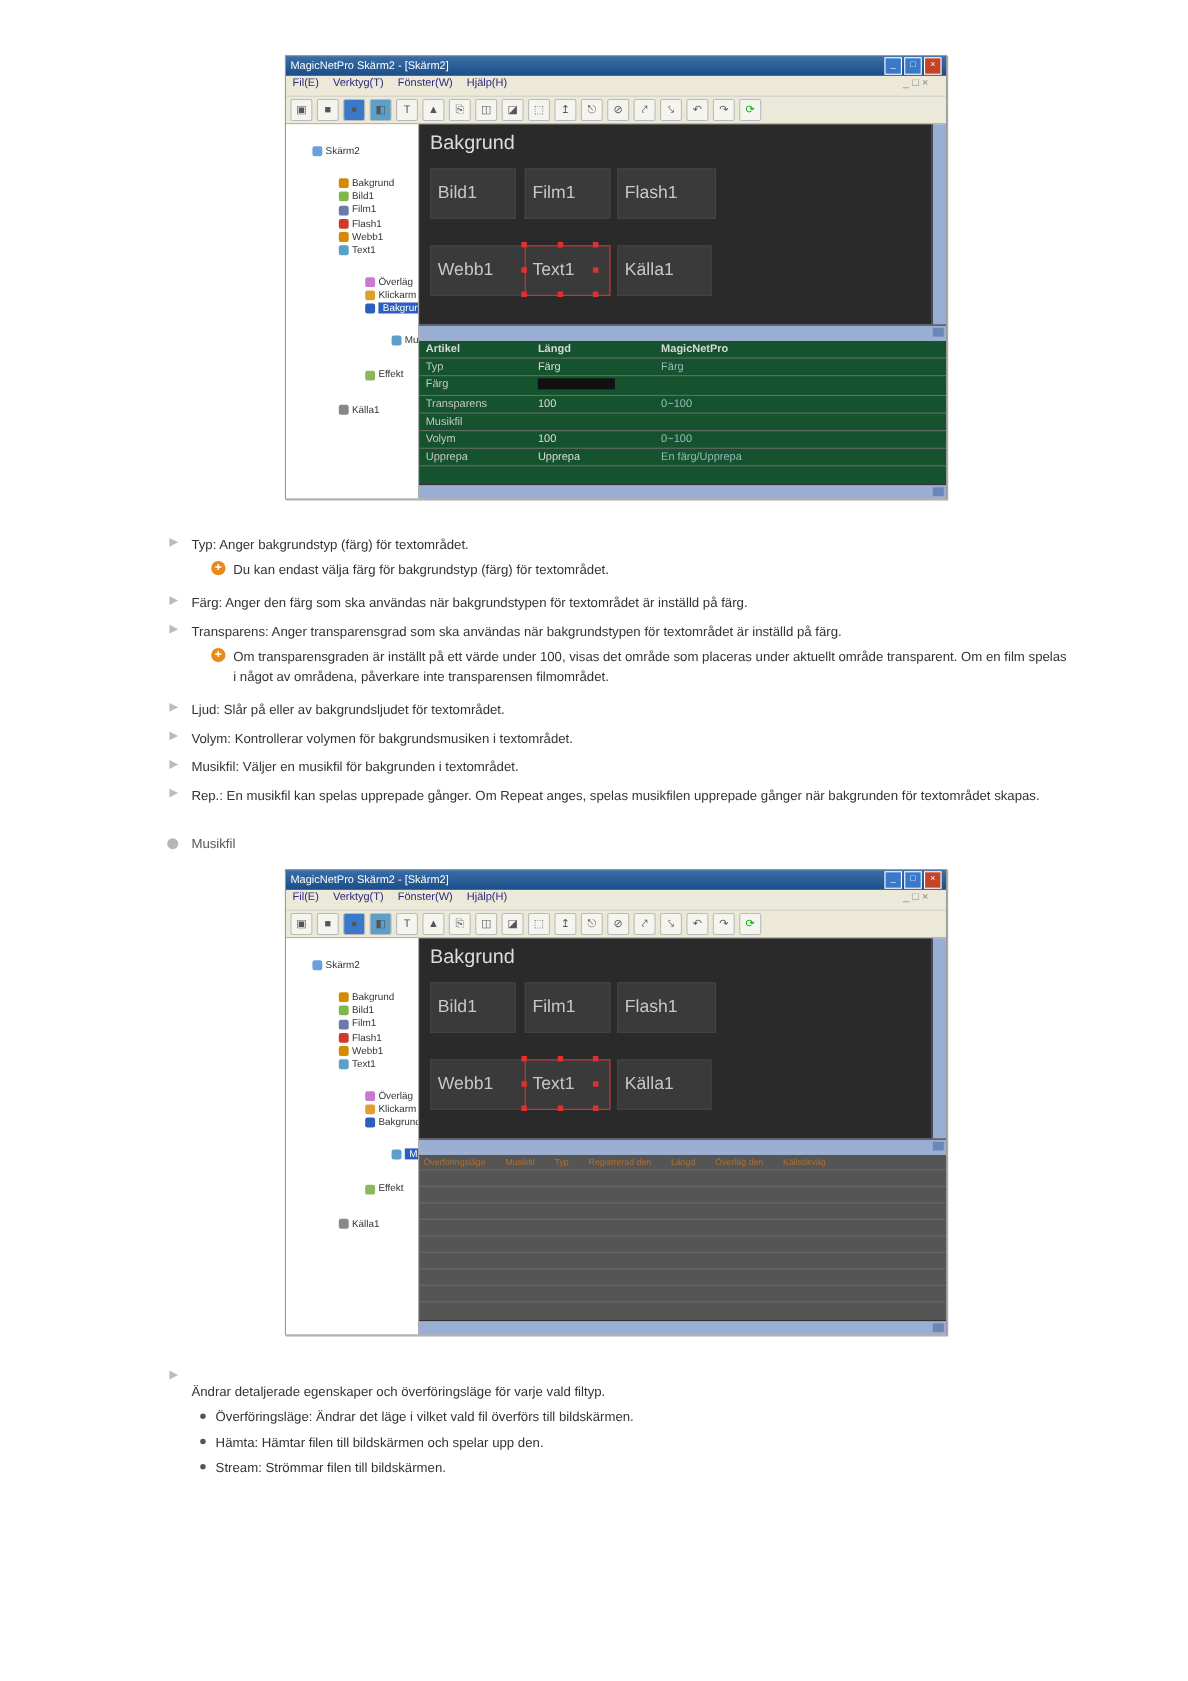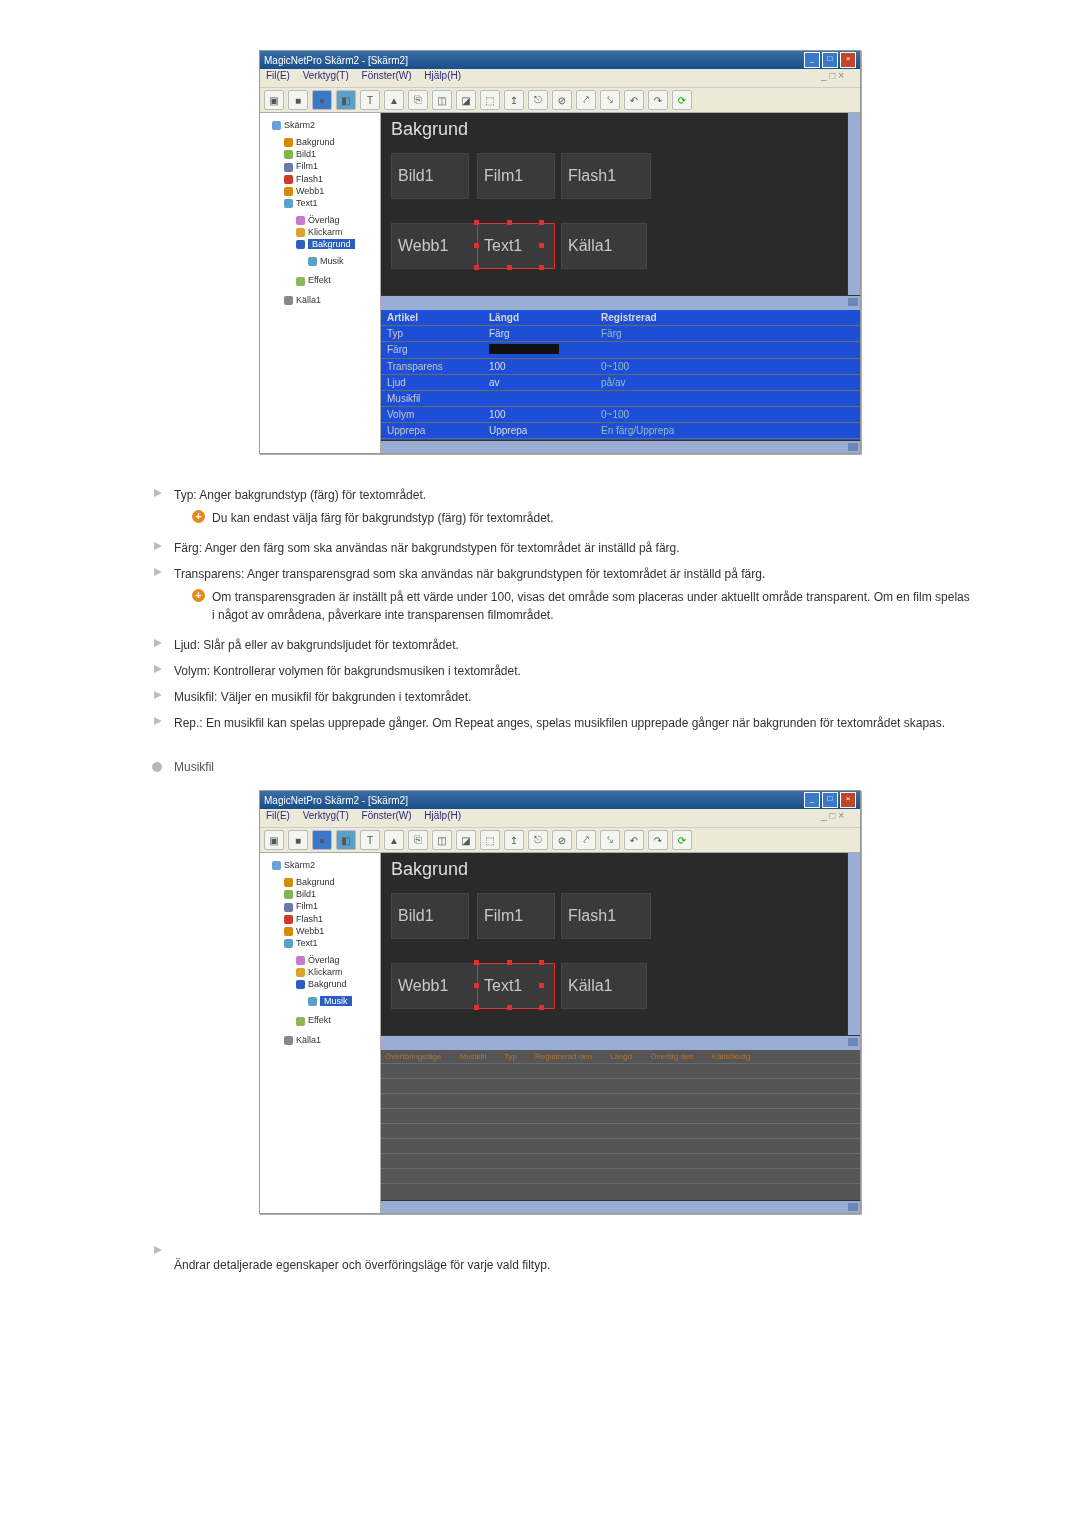--- a/index.html
+++ b/index.html
@@ -8,34 +8,34 @@
 .titlebar{height:18px;background:linear-gradient(#3b6ea5,#1a4e8a);color:#fff;font-size:10px;display:flex;align-items:center;padding:0 4px;justify-content:space-between}
 .winbtns{display:flex;gap:2px}
 .winbtn{width:14px;height:14px;background:#c34528;border:1px solid #fff;font-size:8px;text-align:center;line-height:12px}
 .winbtn.min{background:#3a78c9}.winbtn.max{background:#3a78c9}
 .menubar{height:16px;background:#ece9d8;font-size:10px;color:#2a2a7a;padding:1px 6px;border-bottom:1px solid #ccc}
 .menubar span{margin-right:10px}
 .toolbar{height:24px;background:#ece9d8;border-bottom:1px solid #aaa;display:flex;align-items:center;padding:0 4px;gap:4px}
 .ticon{width:18px;height:18px;border:1px solid #bbb;background:#f5f5f0;border-radius:2px;display:inline-flex;align-items:center;justify-content:center;font-size:10px;color:#555}
 .work{display:flex;height:340px}
 .tree{width:120px;background:#fff;border-right:1px solid #aaa;font-size:9px;color:#333;overflow:hidden}
-.tree ul{list-style:none;margin:4px;padding:2px 0 2px 8px}
+.tree ul{list-style:none;margin:16px;padding:2px 0 2px 8px}
 .tree li{padding:1px 0;white-space:nowrap}
 .ti{display:inline-block;width:9px;height:9px;margin-right:3px;vertical-align:middle;border-radius:2px}
 .ti-root{background:#6aa0de}.ti-bg{background:#d68a00}.ti-img{background:#7fb84a}.ti-film{background:#6b7aa8}
 .ti-flash{background:#d03a2a}.ti-web{background:#d68a00}.ti-text{background:#5aa0c8}.ti-overlay{background:#c97ad0}
 .ti-clock{background:#e0a030}.ti-sel{background:#2a5fbf}.ti-music{background:#5aa0c8}.ti-eff{background:#8cb85a}.ti-src{background:#888}
 li.sel>span.lbl{background:#2a5fbf;color:#fff;padding:0 4px}
 .canvas-wrap{flex:1;display:flex;flex-direction:column}
 .canvas{flex:1;background:#2a2a2a;position:relative;overflow:hidden}
 .chead{color:#ddd;font-size:18px;font-family:Arial;position:absolute;left:10px;top:6px}
 .block{position:absolute;border:1px solid #444;background:#3a3a3a;color:#c8c8c8;font-size:16px;font-family:Arial;padding:0 6px;height:44px;line-height:44px}
 .block.sel{border:1px solid #e03030}
 .handle{position:absolute;width:5px;height:5px;background:#e03030}
-.props{height:130px;background:#1d4ed8;color:#bbb;font-size:10px;border-top:2px solid #9aaed4;overflow:hidden}
+.props{height:130px;background:#14532d;color:#bbb;font-size:10px;border-top:2px solid #9aaed4;overflow:hidden}
 .prow{display:flex;border-bottom:1px solid #6a6a6a}
 .pcell{padding:2px 6px}
 .pcell.c1{width:90px;color:#c8c8c8}.pcell.c2{width:100px;color:#ddd}.pcell.c3{flex:1;color:#9bb}
 .props .phead .pcell{color:#d8d8d8;font-weight:bold}
 .black-input{background:#111;width:70px;height:10px;display:inline-block}
 .scroll-x{height:12px;background:#9aaed4;border-top:1px solid #333;position:relative}
 .scroll-x:after{content:"";position:absolute;right:2px;top:2px;width:10px;height:8px;background:#6b87b7}
 .scroll-y{width:12px;background:#9aaed4;border-left:1px solid #333}
 
 .mprops{height:150px;background:#555;border-top:2px solid #9aaed4;overflow:hidden}
@@ -144,41 +144,36 @@
               <div class="handle" style="left:158px;top:152px"></div>
           <div class="block" style="left:180px;top:110px;width:72px">Källa1</div>
         </div>
         <div class="scroll-y"></div>
       </div>
       <div class="scroll-x"></div>
       <div class="props">
         <div class="prow phead">
           <div class="pcell c1">Artikel</div>
           <div class="pcell c2">Längd</div>
-          <div class="pcell c3">Registrerad</div>
+          <div class="pcell c3">MagicNetPro</div>
         </div>
         <div class="prow">
               <div class="pcell c1">Typ</div>
               <div class="pcell c2">Färg</div>
               <div class="pcell c3">Färg</div>
             </div>
         <div class="prow">
               <div class="pcell c1">Färg</div>
               <div class="pcell c2"><span class="black-input"></span></div>
               <div class="pcell c3"></div>
             </div>
         <div class="prow">
               <div class="pcell c1">Transparens</div>
               <div class="pcell c2">100</div>
               <div class="pcell c3">0~100</div>
-            </div>
-        <div class="prow">
-              <div class="pcell c1">Ljud</div>
-              <div class="pcell c2">av</div>
-              <div class="pcell c3">på/av</div>
             </div>
         <div class="prow">
               <div class="pcell c1">Musikfil</div>
               <div class="pcell c2"></div>
               <div class="pcell c3"></div>
             </div>
         <div class="prow">
               <div class="pcell c1">Volym</div>
               <div class="pcell c2">100</div>
               <div class="pcell c3">0~100</div>
@@ -319,15 +314,20 @@
             <div class="mrow"></div>
       </div>
       <div class="scroll-x"></div>
     </div>
   </div>
 </div>
 
 <div class="small-arrow"></div>
 
 <div class="tail"><span>Ändrar detaljerade egenskaper och överföringsläge för varje vald filtyp.</span>
+  <ul class="sub2">
+    <li><span>Överföringsläge: Ändrar det läge i vilket vald fil överförs till bildskärmen.</span></li>
+    <li><span>Hämta: Hämtar filen till bildskärmen och spelar upp den.</span></li>
+    <li><span>Stream: Strömmar filen till bildskärmen.</span></li>
+  </ul>
 </div>
 
 </div>
 
 </body></html>

